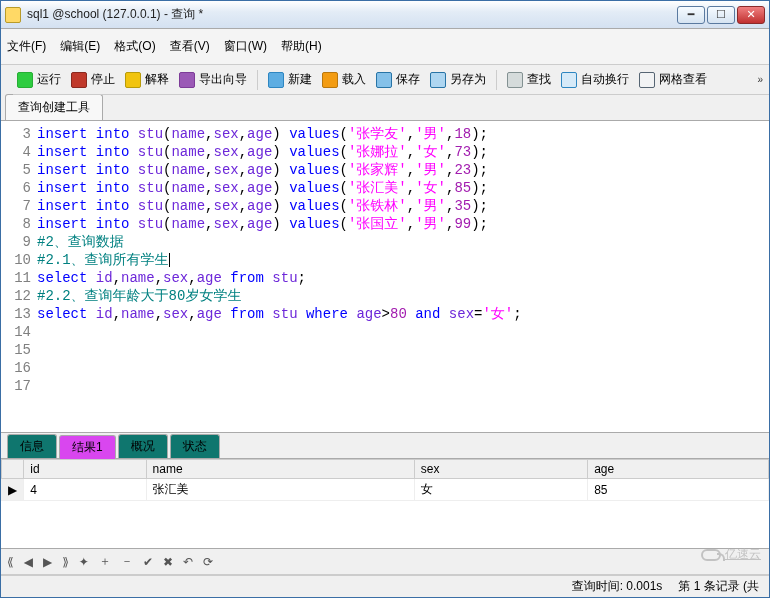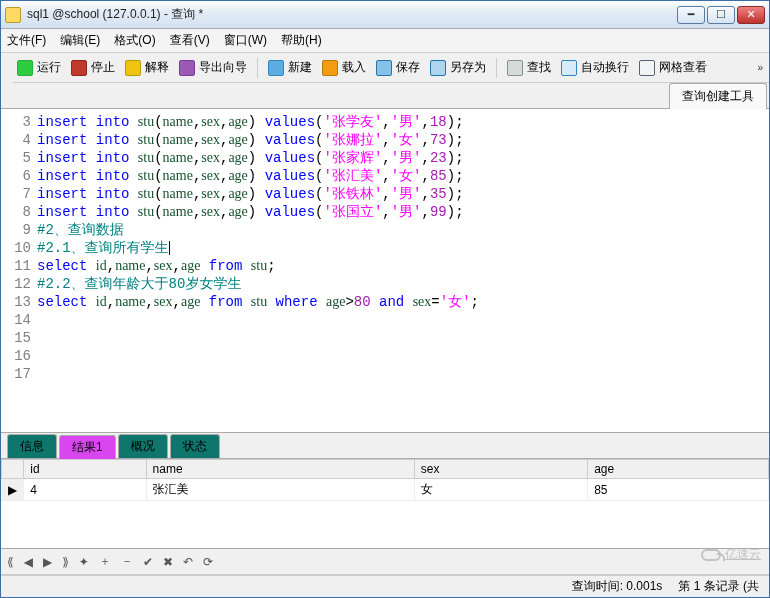--- a/index.html
+++ b/index.html
@@ -4,47 +4,47 @@
 <style>
   * { box-sizing: border-box; margin: 0; padding: 0; }
   body { font-family: "Microsoft YaHei", SimSun, Arial, sans-serif; font-size: 12px; background: #fff; user-select: none; }
   .window { width: 770px; height: 598px; border: 1px solid #3a6ea5; display: flex; flex-direction: column; background: #f0f0f0; position: relative; overflow: hidden; }
   .titlebar { height: 28px; background: linear-gradient(#ffffff,#e3ecf6 40%,#d4e1f1); display: flex; align-items: center; padding: 0 4px; border-bottom: 1px solid #aaa; }
   .titlebar .ticon { width: 16px; height: 16px; background: #ffd966; border: 1px solid #b89b2a; border-radius: 2px; margin-right: 6px; }
   .titlebar .ttitle { flex: 1; font-size: 12px; color: #222; }
   .win-btns { display: flex; gap: 2px; }
   .win-btn { width: 28px; height: 18px; border: 1px solid #5a7aa0; border-radius: 3px; background: linear-gradient(#f6fbff,#d6e4f2); display:flex; align-items:center; justify-content:center; font-size:11px; color:#333; }
   .win-btn.close { background: linear-gradient(#f08080,#c03030); color:#fff; border-color:#8a2a2a;}
-  .menubar { height: 24px; background: #f4f4f4; display: flex; align-items: center; padding: 0 6px; gap: 14px; border-bottom: 1px solid #ccc; font-size: 12px; }
+  .menubar { height: 36px; background: #f4f4f4; display: flex; align-items: center; padding: 0 6px; gap: 14px; border-bottom: 1px solid #ccc; font-size: 12px; }
   .menubar span { cursor: default; }
   .toolbar { height: 30px; background: #f0f0f0; display: flex; align-items: center; padding: 0 4px; gap: 10px; border-bottom: 1px solid #ccc; font-size: 12px; position: relative; margin-left: 12px; }
   .tbtn { display: flex; align-items: center; gap: 4px; cursor: default; }
   .tbtn .ic { width: 16px; height: 16px; display:inline-block; border:1px solid #888; border-radius:2px; background:#fff;}
   .ic.run { background: #2ecc40; border-color:#27ae35;}
   .ic.stop { background: #c0392b; border-color:#8a291f;}
   .ic.exp { background: #f1c40f; border-color:#b89b0a;}
   .ic.wiz { background: #9b59b6; border-color:#7d3c98;}
   .ic.new { background: #5dade2; border-color:#2e86c1;}
   .ic.load { background: #f39c12; border-color:#b9770e;}
   .ic.save { background: #85c1e9; border-color:#2874a6;}
   .ic.saveas { background: #aed6f1; border-color:#2874a6;}
   .ic.find { background: #d5dbdb; border-color:#839192;}
   .ic.wrap { background: #d6eaf8; border-color:#2e86c1;}
   .ic.grid { background: #f2f3f4; border-color:#566573;}
   .sep { width:1px; height:20px; background:#ccc; }
   .chev { position:absolute; right:6px; font-size:10px; color:#333; }
-  .tabs-top { height: 26px; display: flex; align-items: flex-end; padding-left: 4px; background: #f0f0f0; border-bottom: 1px solid #aaa; flex-direction: column; }
+  .tabs-top { height: 26px; display: flex; align-items: flex-end; padding-left: 4px; background: #f0f0f0; border-bottom: 1px solid #aaa; }
   .tab { padding: 4px 12px; border:1px solid #aaa; border-bottom:none; background:#f8f8f8; margin-right:2px; border-radius:3px 3px 0 0; font-size:12px;}
   .tab.active { background:#fff; position:relative; top:1px;}
   .editor { flex:1; background:#fff; display:flex; overflow:hidden; border-bottom:1px solid #aaa; }
   .gutter { width: 36px; background:#fff; text-align:right; padding:4px 6px 4px 0; font-family: Consolas,"Courier New",monospace; font-size:14px; color:#808080;}
   .gutter div { height:18px; line-height:18px;}
   .code { flex:1; padding:4px 0; font-family: Consolas,"Courier New",monospace; font-size:14px; white-space:pre; overflow:auto; line-height:18px;}
   .kw { color:#0000ff; }
-  .id { color:#14532d;font-family:Liberation Serif, serif; }
+  .id { color:#6d28d9; }
   .str { color:#ff00ff; }
   .num { color:#a21caf; }
   .com { color:#008080; }
   .cursor::after { content:""; display:inline-block; width:1px; height:14px; background:#000; vertical-align:middle; animation:blink 1s steps(1) infinite;}
   @keyframes blink { 50% { opacity:0; } }
   .result-tabs { height:26px; display:flex; align-items:flex-end; padding-left:6px; background:#f0f0f0; border-bottom:1px solid #aaa;}
   .rtab { padding:3px 12px; border:1px solid #aaa; border-bottom:none; background:#0f766e; margin-right:2px; border-radius:3px 3px 0 0; font-size:12px;}
   .rtab.active { background:#d946ef; position:relative; top:1px;}
   .result-area { height:90px; background:#fff; overflow:auto; border-bottom:1px solid #aaa;}
   .rgrid { border-collapse:collapse; width:100%;}

